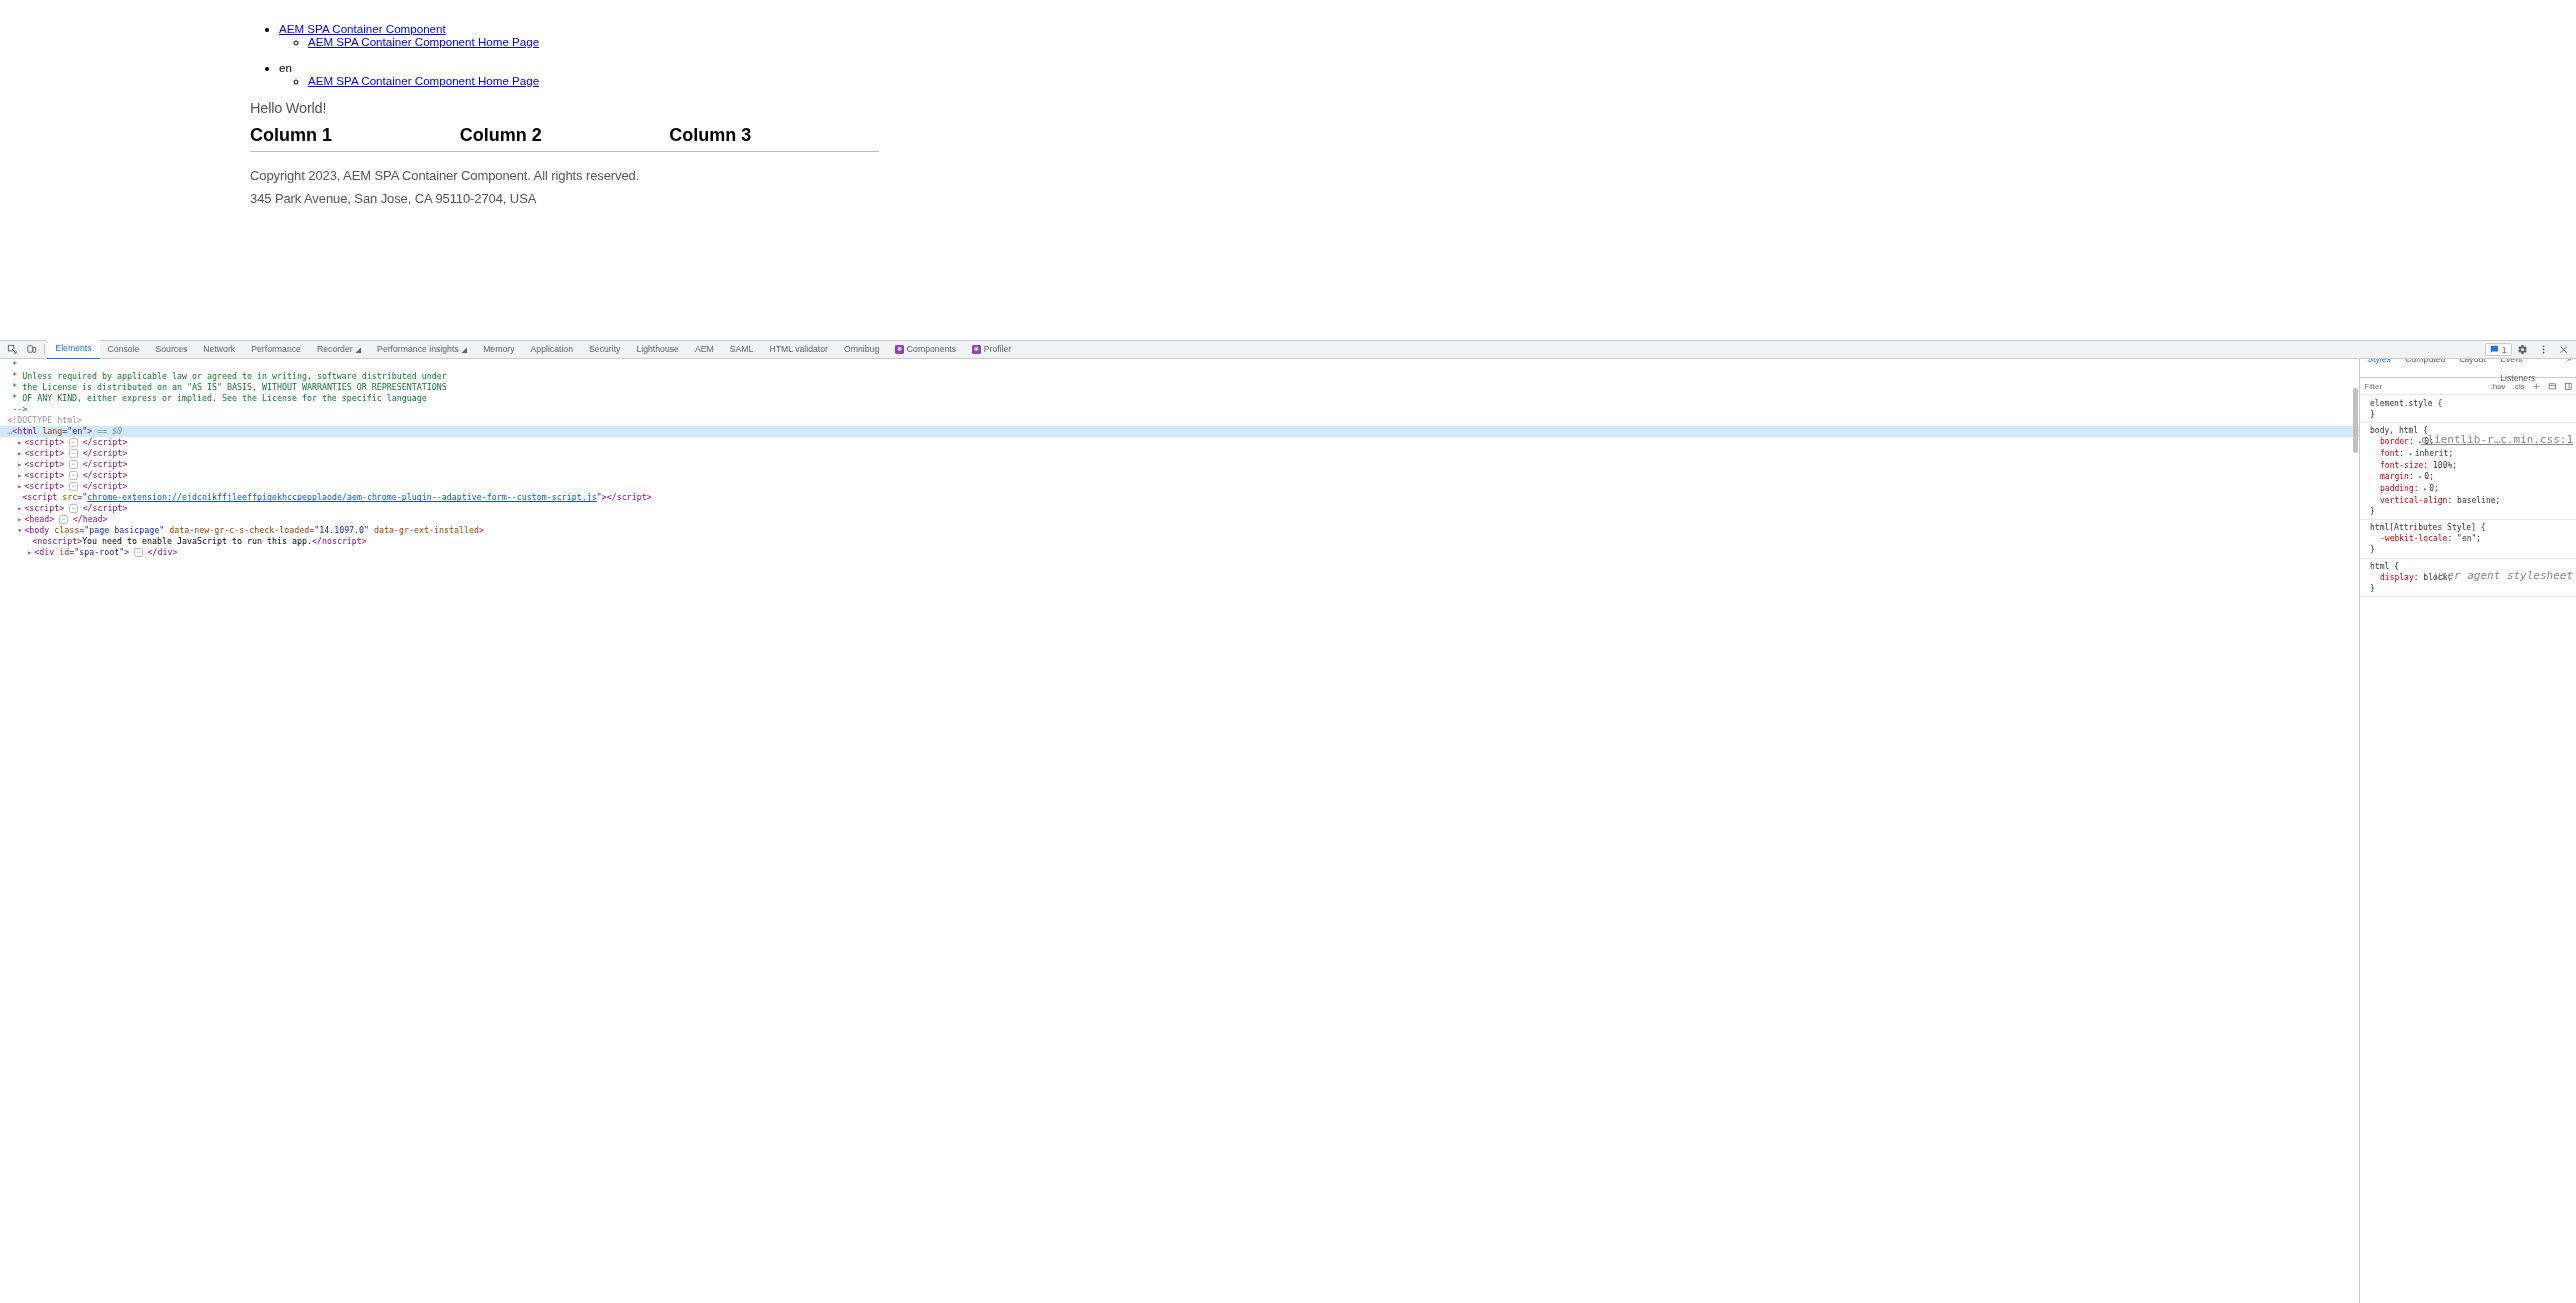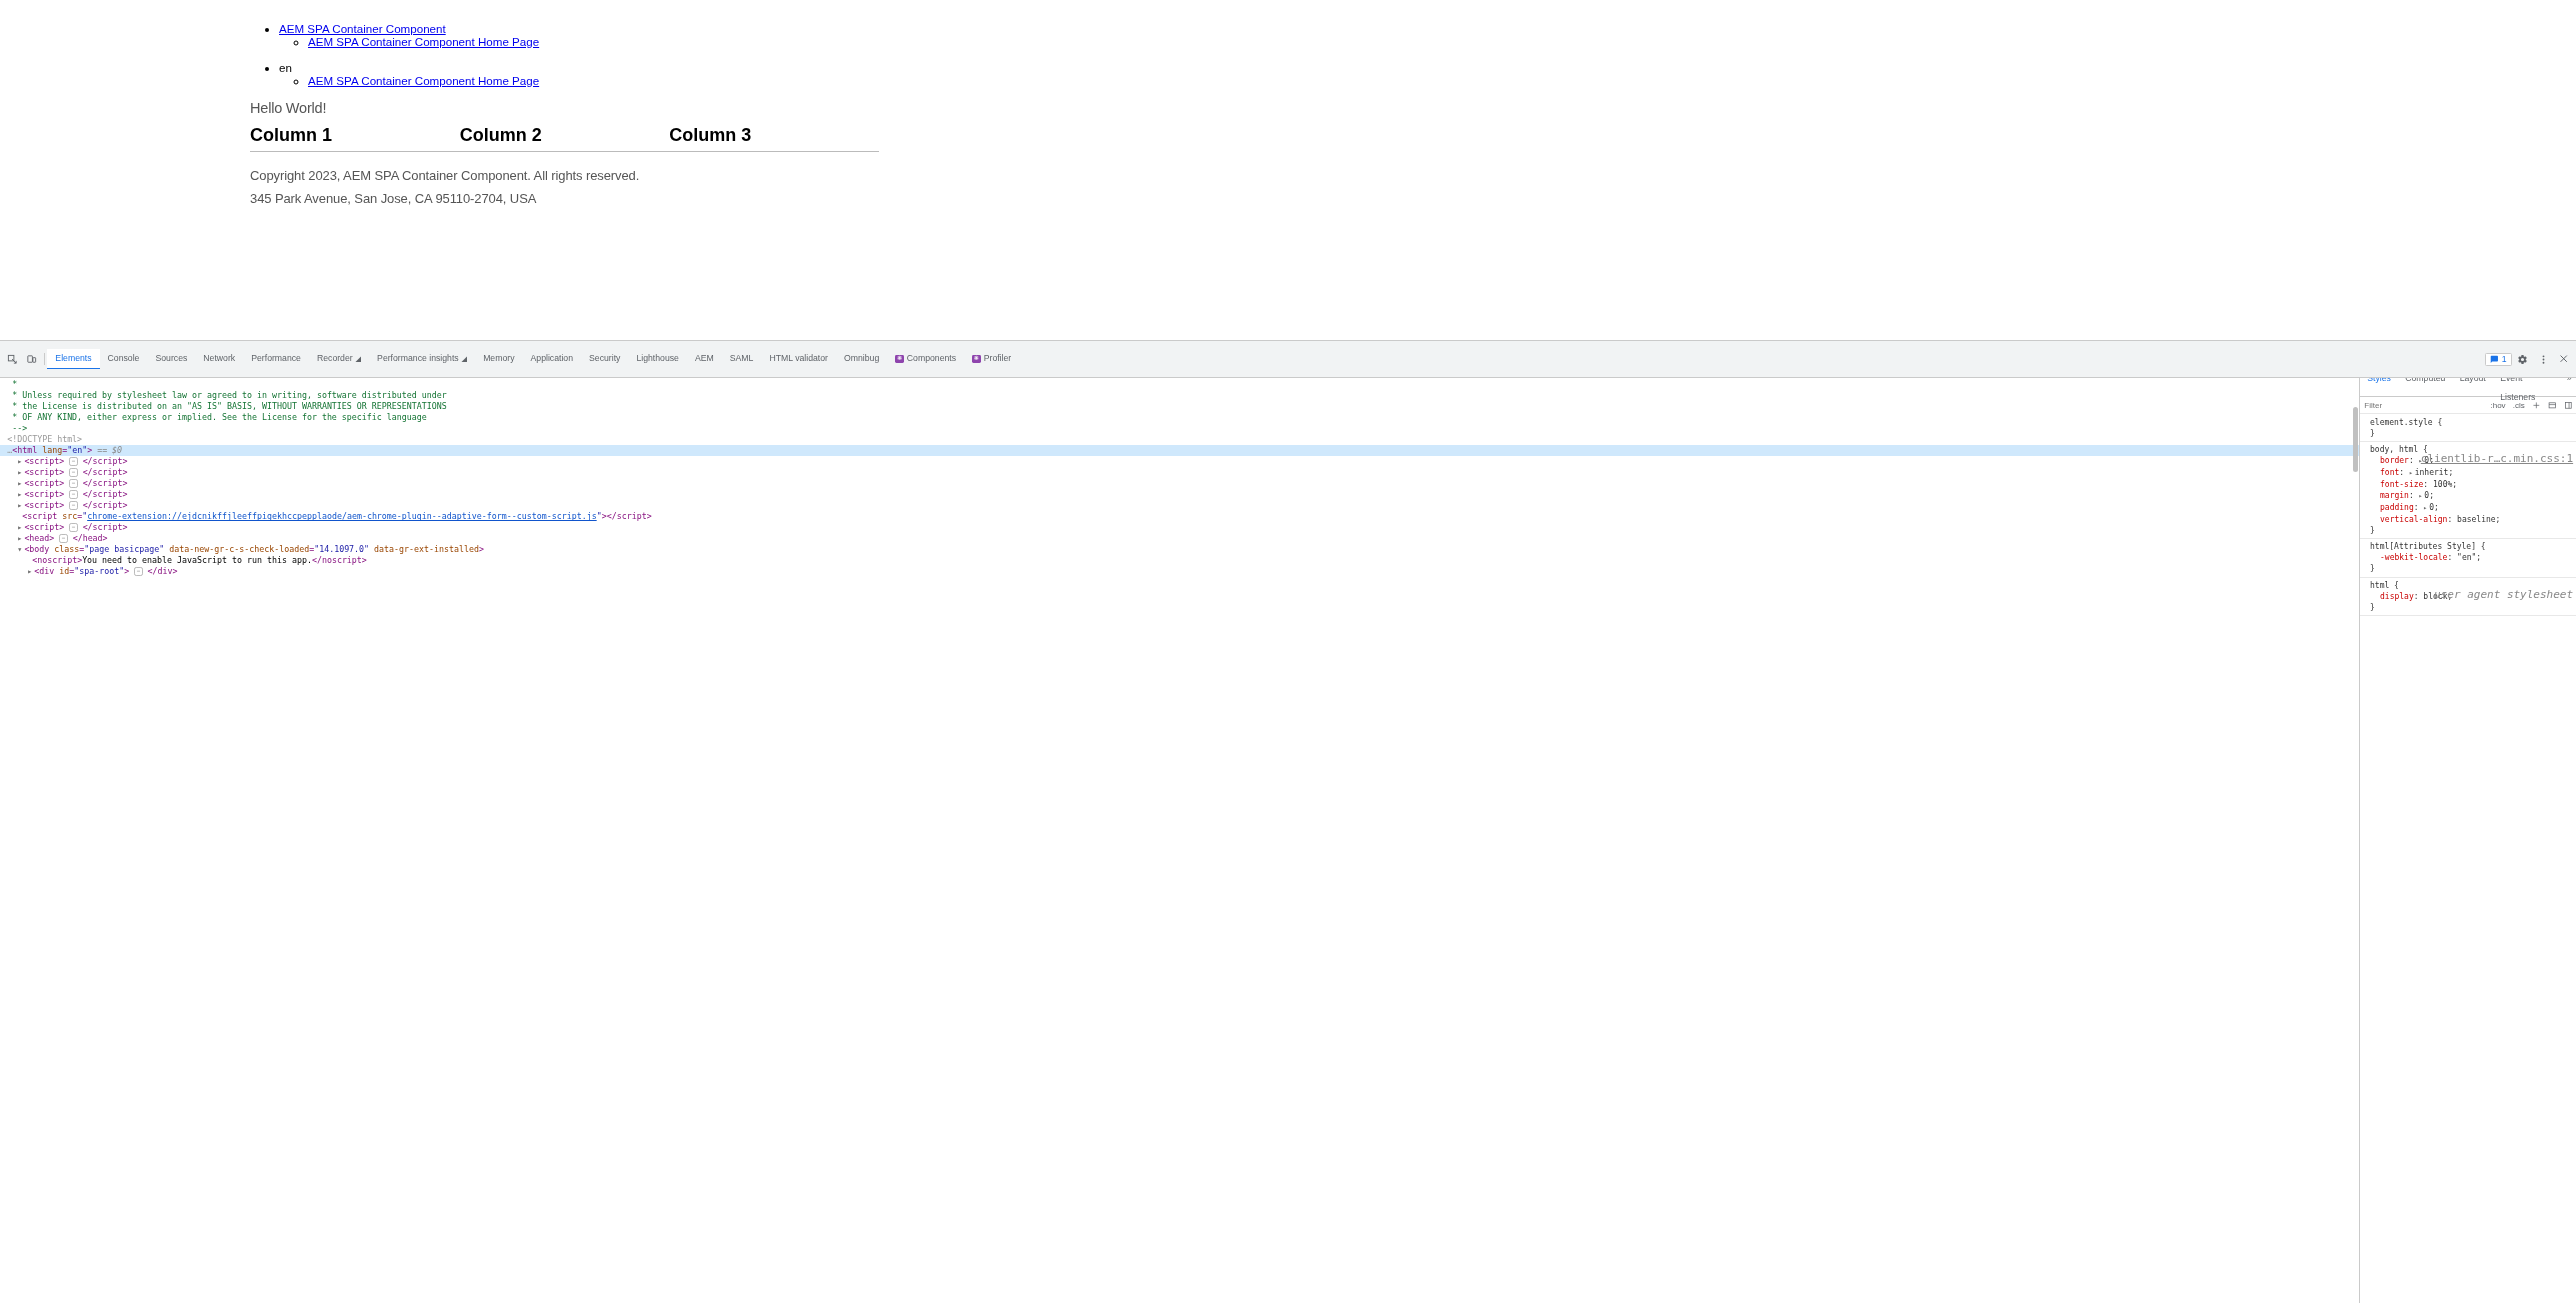--- a/index.html
+++ b/index.html
@@ -13,21 +13,21 @@
 .nav-link { color: #0000ee; text-decoration: underline; cursor: pointer; }
 .nav-static { color: #000; }
 .hello { font-size: 14.5px; font-weight: 300; color: #555; margin: 13px 0 8.7px 0; letter-spacing: -0.2px; }
 .col-row { display: flex; border-bottom: 0.7px solid #bbb; padding-bottom: 5.8px; margin-bottom: 16px; width: 629px; }
 .col-row .col { flex: 1; font-weight: 700; font-size: 18px; }
 .copyright { font-size: 13px; font-weight: 300; color: #555; margin-bottom: 7.2px; letter-spacing: -0.1px; }
 .address { font-size: 13px; font-weight: 300; color: #555; letter-spacing: -0.1px; }
 
 
 .devtools { position: absolute; left: 0; right: 0; top: 340px; bottom: 0; display: flex; flex-direction: column; border-top: 0.7px solid #cacaca; background: #f1f3f4; font-family: "Helvetica Neue", Arial, sans-serif; font-size: 8.7px; color: #333; }
-.dt-tabs { display: flex; align-items: center; height: 37px; background: #f1f3f4; border-bottom: 0.7px solid #cacaca; padding: 0 2.9px; gap: 0; }
+.dt-tabs { display: flex; align-items: center; height: 18px; background: #f1f3f4; border-bottom: 0.7px solid #cacaca; padding: 0 2.9px; gap: 0; }
 .dt-tabs .icon-btn { width: 19px; height: 19px; display: flex; align-items: center; justify-content: center; cursor: pointer; color: #5f6368; }
 .dt-tabs .sep { width: 0.7px; height: 11.6px; background: #cacaca; margin: 0 2.9px; }
 .dt-tab { padding: 0 8px; height: 19.5px; line-height: 19.5px; cursor: pointer; color: #5f6368; white-space: nowrap; display: flex; align-items: center; gap: 2.9px; }
 .dt-tab.active { color: #1a73e8; border-bottom: 1.4px solid #1a73e8; background: #fff; }
 .dt-tab .warn { color: #5f6368; font-size: 7.2px; }
 .ext-icon { width: 8.7px; height: 8.7px; background: #8e44ad; border-radius: 1.4px; display: inline-flex; align-items: center; justify-content: center; color: #fff; font-size: 5.8px; font-weight: bold; }
 .dt-right-tools { margin-left: auto; display: flex; align-items: center; gap: 1.4px; }
 .issue-badge { border: 0.7px solid #cacaca; background: #fff; border-radius: 1.4px; padding: 0.7px 4.3px; display: flex; align-items: center; gap: 2.9px; color: #1a73e8; cursor: pointer; height: 13px; }
 .issue-badge svg { fill: #1a73e8; }
 
@@ -171,21 +171,21 @@
             <path d="M4 4 L20 20 M20 4 L4 20"></path>
           </svg>
       </div>
     </div>
   </div>
 
   <div class="dt-body">
 
     <div class="dom-panel">
 <div class="dom-line"><span class="c-comment"> *</span></div>
-<div class="dom-line"><span class="c-comment"> * Unless required by stylesheet law or agreed to in writing, software distributed under</span></div>
+<div class="dom-line"><span class="c-comment"> * Unless required by applicable law or agreed to in writing, software distributed under</span></div>
 <div class="dom-line"><span class="c-comment"> * the License is distributed on an "AS IS" BASIS, WITHOUT WARRANTIES OR REPRESENTATIONS</span></div>
 <div class="dom-line"><span class="c-comment"> * OF ANY KIND, either express or implied. See the License for the specific language</span></div>
 <div class="dom-line"><span class="c-comment"> --&gt;</span></div>
 <div class="dom-line"><span class="c-gray">&lt;!DOCTYPE html&gt;</span></div>
 <div class="dom-line selected"><span class="c-gray">…</span><span class="c-tag">&lt;html </span><span class="c-attr">lang</span><span class="c-tag">=</span><span class="c-val">"en"</span><span class="c-tag">&gt;</span><span class="c-sel"> == $0</span></div>
 <div class="dom-line">  <span class="disclosure">▸</span><span class="c-tag">&lt;script&gt;</span> <span class="ellip">⋯</span> <span class="c-tag">&lt;/script&gt;</span></div>
 <div class="dom-line">  <span class="disclosure">▸</span><span class="c-tag">&lt;script&gt;</span> <span class="ellip">⋯</span> <span class="c-tag">&lt;/script&gt;</span></div>
 <div class="dom-line">  <span class="disclosure">▸</span><span class="c-tag">&lt;script&gt;</span> <span class="ellip">⋯</span> <span class="c-tag">&lt;/script&gt;</span></div>
 <div class="dom-line">  <span class="disclosure">▸</span><span class="c-tag">&lt;script&gt;</span> <span class="ellip">⋯</span> <span class="c-tag">&lt;/script&gt;</span></div>
 <div class="dom-line">  <span class="disclosure">▸</span><span class="c-tag">&lt;script&gt;</span> <span class="ellip">⋯</span> <span class="c-tag">&lt;/script&gt;</span></div>

